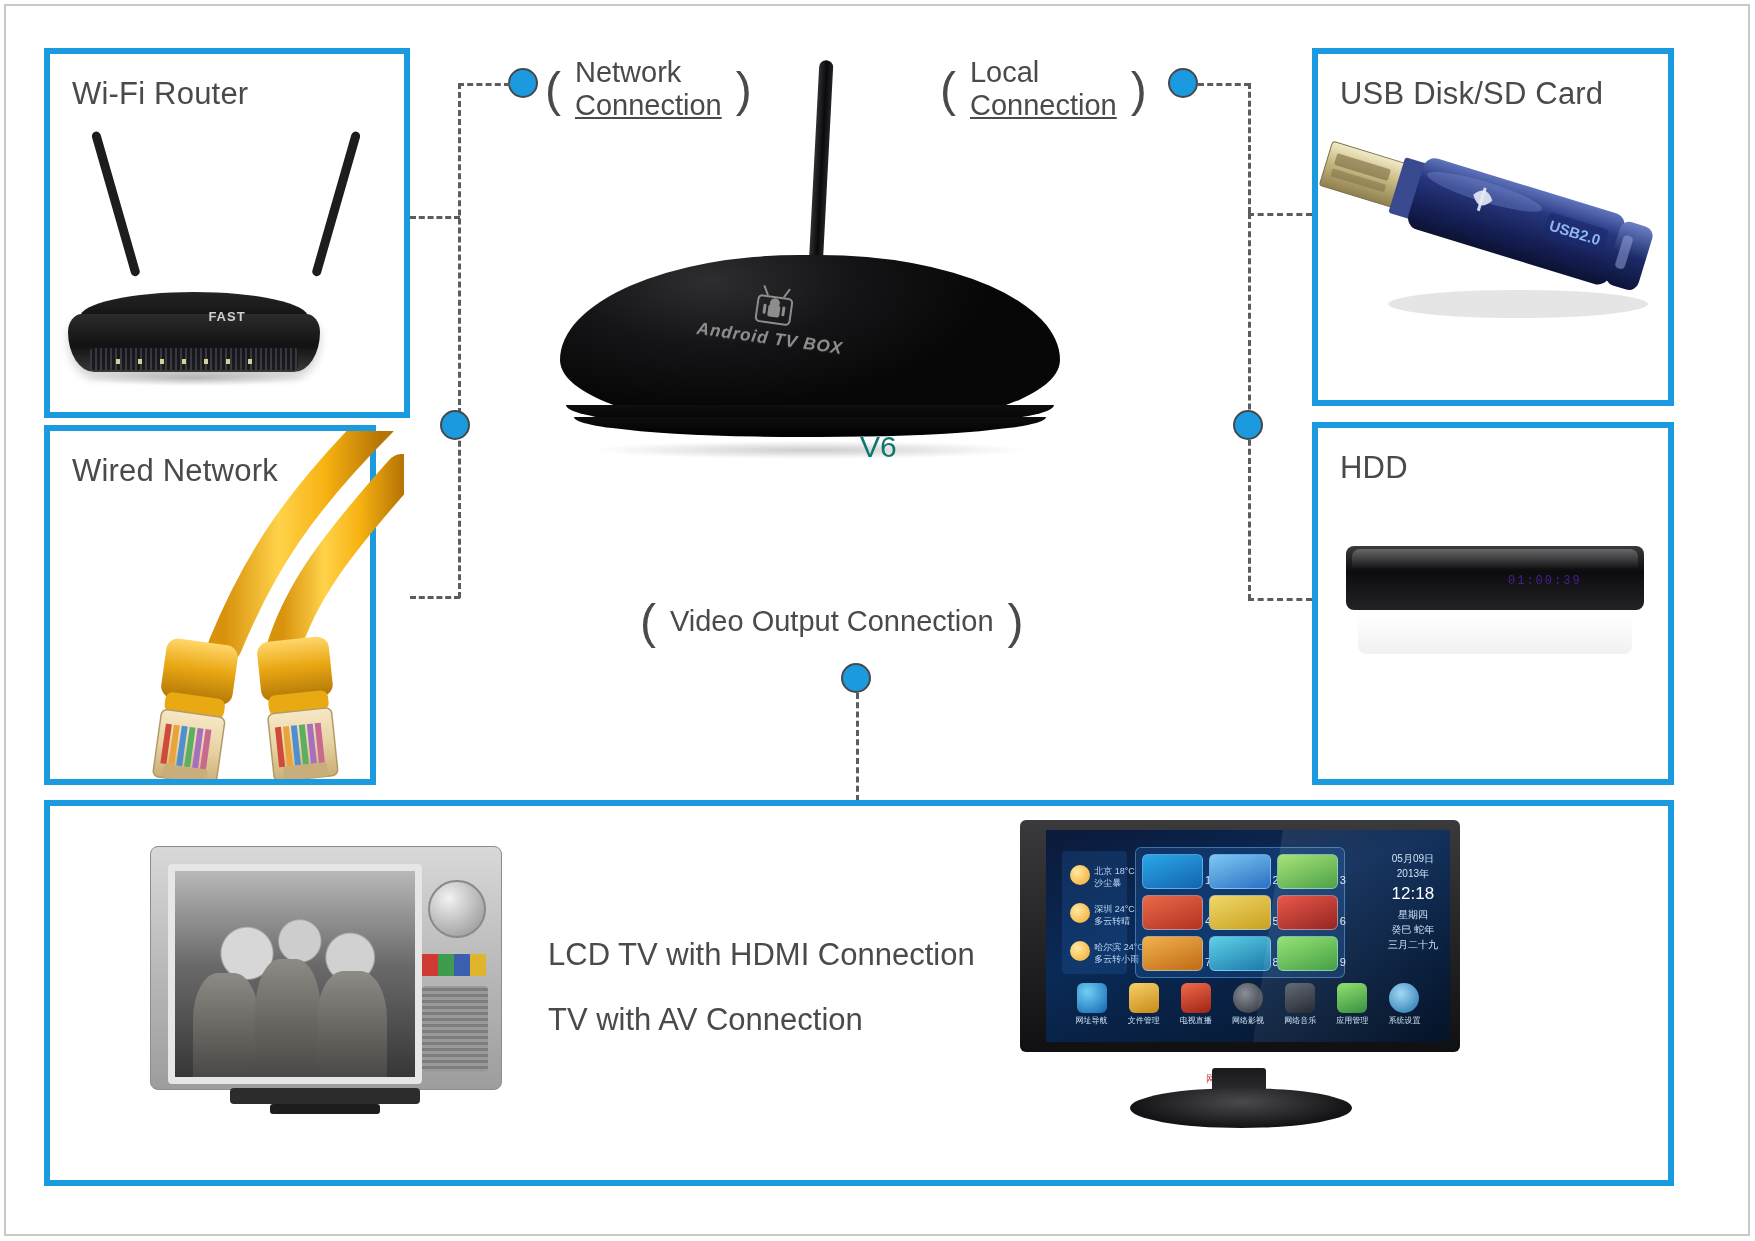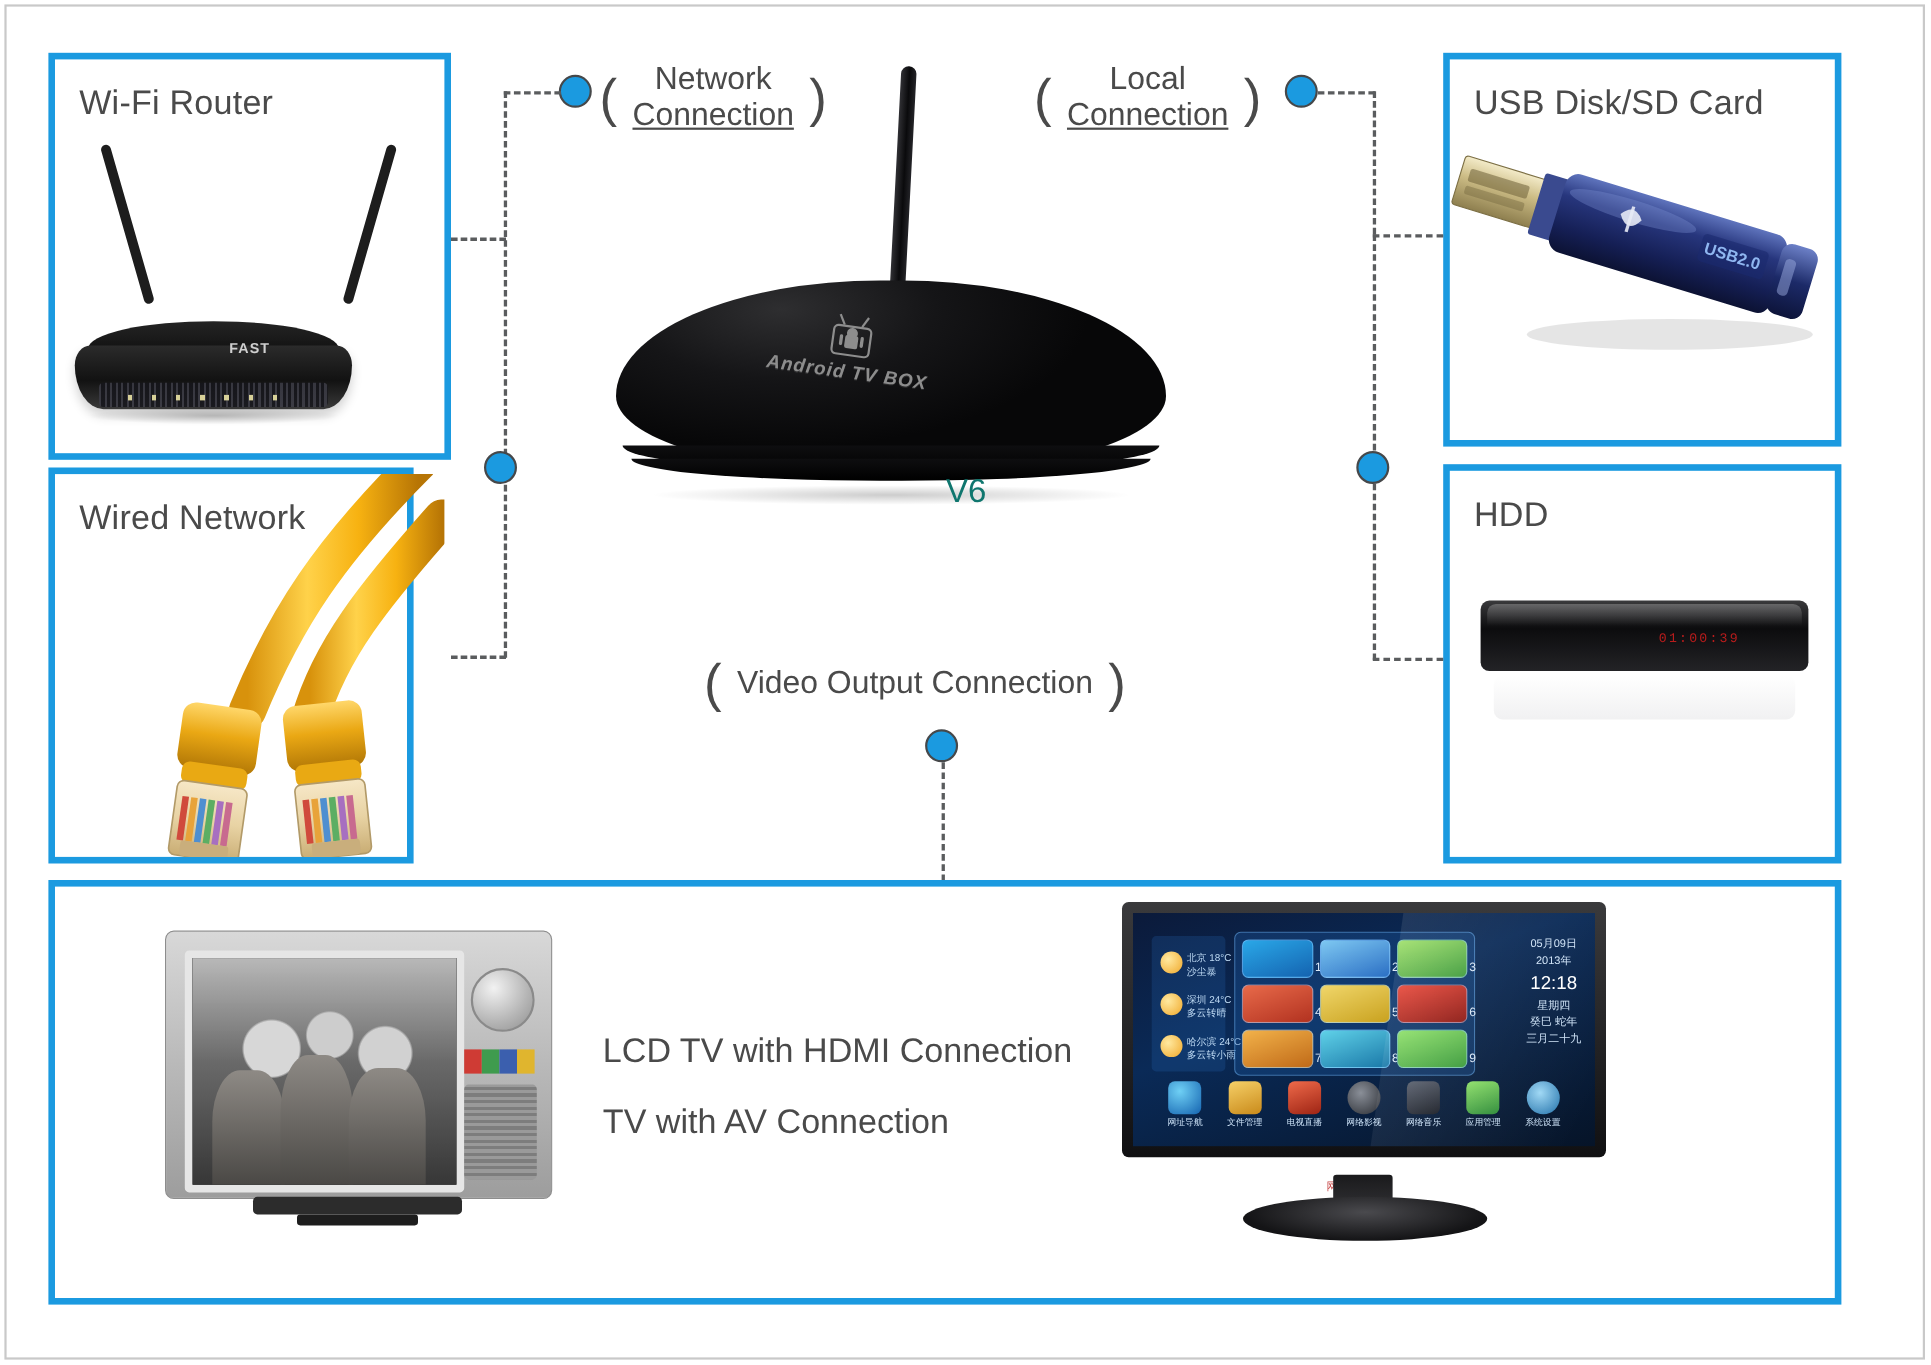--- a/index.html
+++ b/index.html
@@ -120,21 +120,21 @@
     background: linear-gradient(180deg,#3a3a3c 0%,#0c0c0e 40%,#232326 100%);
     border-radius: 8px;
   }
   .hdd-gloss {
     position: absolute;
     background: linear-gradient(180deg, rgba(255,255,255,.45), rgba(255,255,255,0));
     border-radius: 8px 8px 0 0;
   }
   .hdd-display {
     position: absolute;
-    color: #b91c1c;
+    color: #4c1d95;
     font-size: 12px;
     letter-spacing: 2px;
     font-family: "Liberation Mono", monospace;
     text-align: right;
   }
   .hdd-reflection {
     position: absolute;
     background: linear-gradient(180deg, rgba(120,120,130,.30), rgba(255,255,255,0));
     border-radius: 8px;
     transform: scaleY(-1);
@@ -240,21 +240,20 @@
     white-space: nowrap;
   }
   .paren {
     font-size: 48px;
     color: #4a4a4a;
     font-weight: 300;
     line-height: .9;
   }
   .conn-text {
     padding: 0 14px;
-    text-align: center;
   }
   .conn-text .l2 { display: block; text-decoration: underline; }
 
   
   .crt-frame {
     position: absolute;
     background: linear-gradient(180deg,#d8d8d8 0%,#b9b9b9 50%,#9d9d9d 100%);
     border-radius: 8px;
     border: 1px solid #8d8d8d;
   }
@@ -308,20 +307,21 @@
     background: linear-gradient(180deg,#3a3a3c,#101012);
     border-radius: 6px;
     padding: 10px;
     box-sizing: border-box;
   }
   .lcd-screen {
     position: absolute;
     inset: 10px;
     background: linear-gradient(160deg,#0b1a3a 0%,#0a2a57 40%,#061428 100%);
     overflow: hidden;
+    margin-left: 16px;
   }
   .lcd-gloss {
     position: absolute;
     left: 55%;
     top: -20%;
     width: 80%;
     height: 150%;
     background: linear-gradient(110deg, rgba(255,255,255,.10), rgba(255,255,255,0) 60%);
     transform: rotate(8deg);
   }

